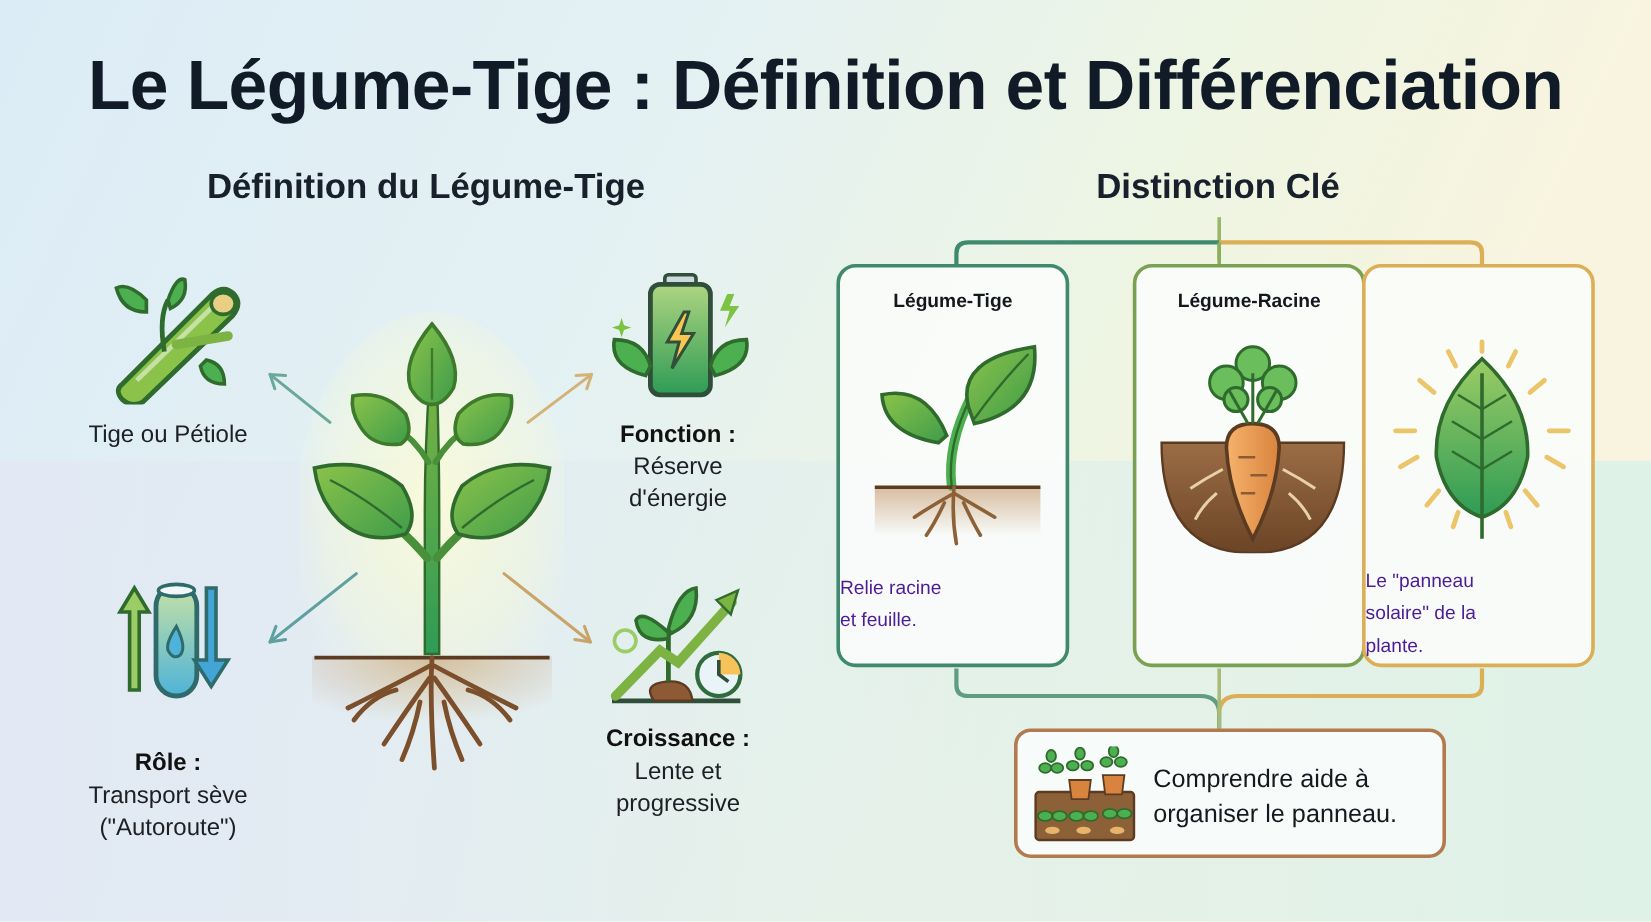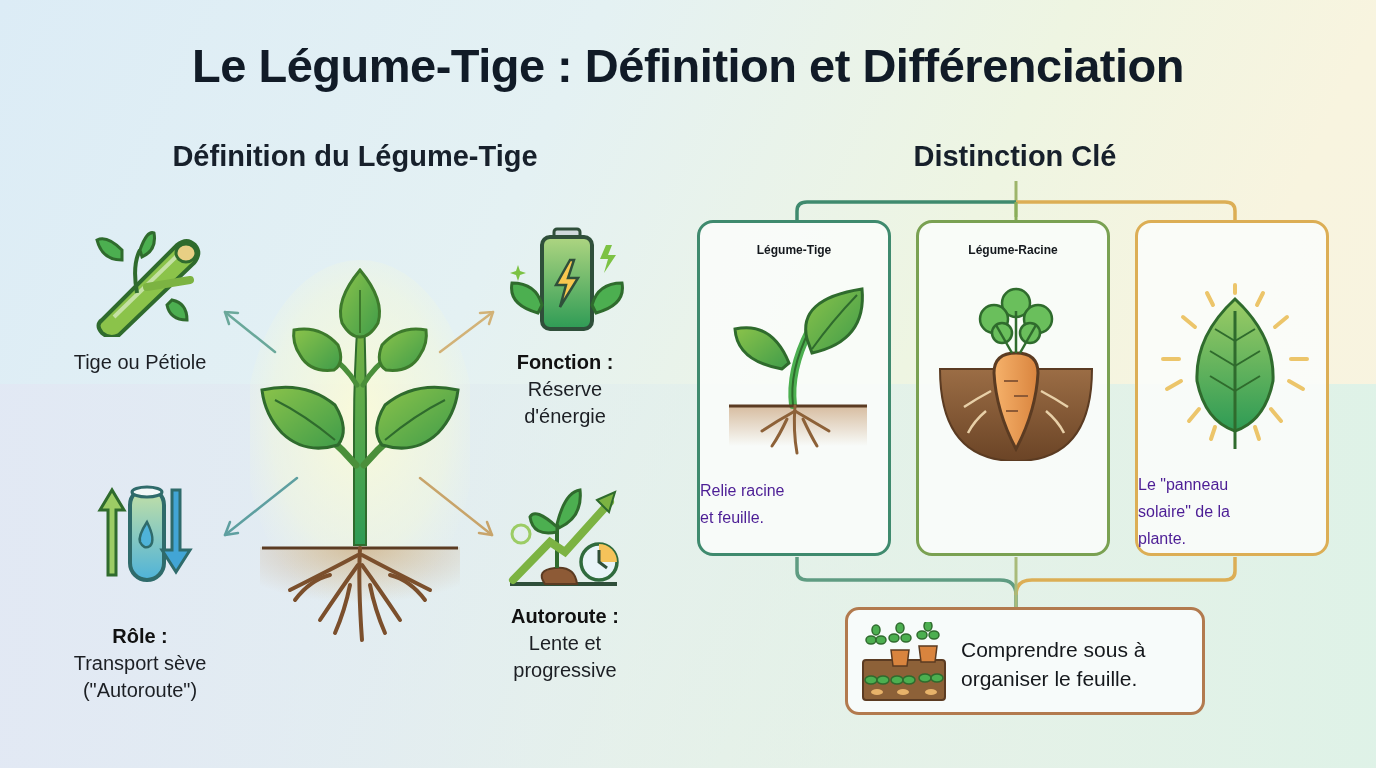--- a/index.html
+++ b/index.html
@@ -3,27 +3,27 @@
 <meta charset="utf-8">
 <style>
   html,body{margin:0;padding:0;}
   body{width:1376px;height:768px;overflow:hidden;position:relative;
     font-family:"Liberation Sans","DejaVu Sans",sans-serif;color:#111827;
     background:linear-gradient(115deg,#dcecf6 0%,#e4f1f3 35%,#eef5e2 62%,#f8f4df 80%,#f8f3e0 100%);}
   .bg-bottom{position:absolute;left:0;top:384px;width:1376px;height:384px;
     background:linear-gradient(90deg,rgba(226,232,244,0.9) 0%,rgba(225,238,238,0.6) 45%,rgba(220,242,232,0.9) 100%);
     pointer-events:none;}
   .abs{position:absolute;}
-  .title{left:0;top:38px;width:1376px;text-align:center;font-size:47px;font-weight:700;letter-spacing:-0.5px;color:#111b27;}
+  .title{left:0;top:38px;width:1376px;text-align:center;font-size:58px;font-weight:700;letter-spacing:-0.5px;color:#111b27;}
   .section-title{font-size:29px;font-weight:700;color:#17202b;text-align:center;}
   .feature-label{text-align:center;font-size:20px;line-height:27px;color:#1c1f24;}
   .feature-label b{display:block;font-weight:700;color:#111;}
   .card{position:absolute;top:220px;width:194px;height:336px;border-radius:16px;
     background:rgba(250,252,250,0.92);border:3px solid;box-sizing:border-box;}
-  .card-title{position:absolute;top:20px;left:0;width:100%;text-align:center;font-size:12px;font-weight:700;color:#14181d;}
+  .card-title{position:absolute;top:20px;left:0;width:100%;text-align:center;font-size:16px;font-weight:700;color:#14181d;}
   .card-desc{position:absolute;top:254px;left:0;width:100%;font-size:16px;line-height:27px;color:#4c1d95;}
   .card-icon{position:absolute;left:17px;top:58px;width:160px;height:180px;}
   .bottom-box{position:absolute;left:845px;top:607px;width:360px;height:108px;border-radius:14px;
     border:3px solid #b27a4e;background:rgba(248,251,251,0.95);box-sizing:border-box;}
   .bottom-text{position:absolute;left:113px;top:25px;font-size:21px;line-height:29px;color:#15181c;}
   svg{display:block;}
 </style>
 </head>
 <body>
 
@@ -172,21 +172,21 @@
     <path d="M52 42 Q60 10 75 8 Q78 35 54 46 Z" fill="#4caf50" stroke="#2f6b2d" stroke-width="3"></path>
     <path d="M8 98 L45 60 L60 70 L105 20" stroke="#7cb342" stroke-width="8" fill="none" stroke-linecap="round"></path>
     <path d="M92 18 L110 10 L104 30 Z" fill="#7cb342" stroke="#2f6b2d" stroke-width="2"></path>
     <circle cx="94" cy="80" r="18" fill="#e8f4f8" stroke="#2f6b3d" stroke-width="3.5"></circle>
     <path d="M94 62 A18 18 0 0 1 112 80 L94 80 Z" fill="#f5c35a"></path>
     <path d="M94 68 L94 80 L102 86" stroke="#2f4f3a" stroke-width="3" fill="none"></path>
     <circle cx="16" cy="52" r="9" fill="none" stroke="#9ccc65" stroke-width="3"></circle>
   </svg>
 </div>
 <div class="abs feature-label" style="left:470px;top:603px;width:190px;">
-  <b>Autoroute :</b>
+  <b>Croissance :</b>
   <span>Lente et</span><br>
   <span>progressive</span>
 </div>
 
 <div class="abs section-title" style="left:820px;top:140px;width:390px;">Distinction Clé</div>
 
 <svg class="abs" style="left:690px;top:175px;" width="660" height="440">
   <path d="M326 6 L326 42" stroke="#9db56a" stroke-width="3" fill="none"></path>
   <path d="M107 45 L107 36 Q107 27 117 27 L326 27" stroke="#3f8a6e" stroke-width="3.5" fill="none"></path>
   <path d="M326 27 L535 27 Q545 27 545 36 L545 45" stroke="#dcae55" stroke-width="3.5" fill="none"></path>
@@ -225,21 +225,21 @@
           <path d="M86 138 Q94 155 100 165"></path>
       </g>
     </svg>
   </div>
   <div class="card-desc">
     <span>Relie racine</span><br>
     <span>et feuille.</span>
   </div>
 </div>
 
-<div class="card" style="left:916px;border-color:#7aa152;">
+<div class="card" style="left:944px;border-color:#7aa152;">
   <div class="card-title">Légume-Racine</div>
   <div class="card-icon">
     <svg width="160" height="180" viewBox="0 0 160 180">
       <defs>
           <linearGradient id="dirtG" x1="0" y1="0" x2="0" y2="1">
             <stop offset="0%" stop-color="#9b6d45"></stop>
             <stop offset="100%" stop-color="#6b4426"></stop>
           </linearGradient>
       <linearGradient id="carG" x1="0" y1="0" x2="1" y2="0">
             <stop offset="0%" stop-color="#f6b26b"></stop>
@@ -344,16 +344,16 @@
           <ellipse cx="76" cy="56" rx="6" ry="4"></ellipse>
       </g>
       <g fill="#e8b36a">
           <ellipse cx="16" cy="70" rx="6" ry="3"></ellipse>
           <ellipse cx="42" cy="70" rx="6" ry="3"></ellipse>
           <ellipse cx="70" cy="70" rx="6" ry="3"></ellipse>
         </g>
     </svg>
   </div>
   <div class="bottom-text">
-    <span>Comprendre sous à</span><br>
-    <span>organiser le feuille.</span>
+    <span>Comprendre aide à</span><br>
+    <span>organiser le panneau.</span>
   </div>
 </div>
 
 </body></html>

